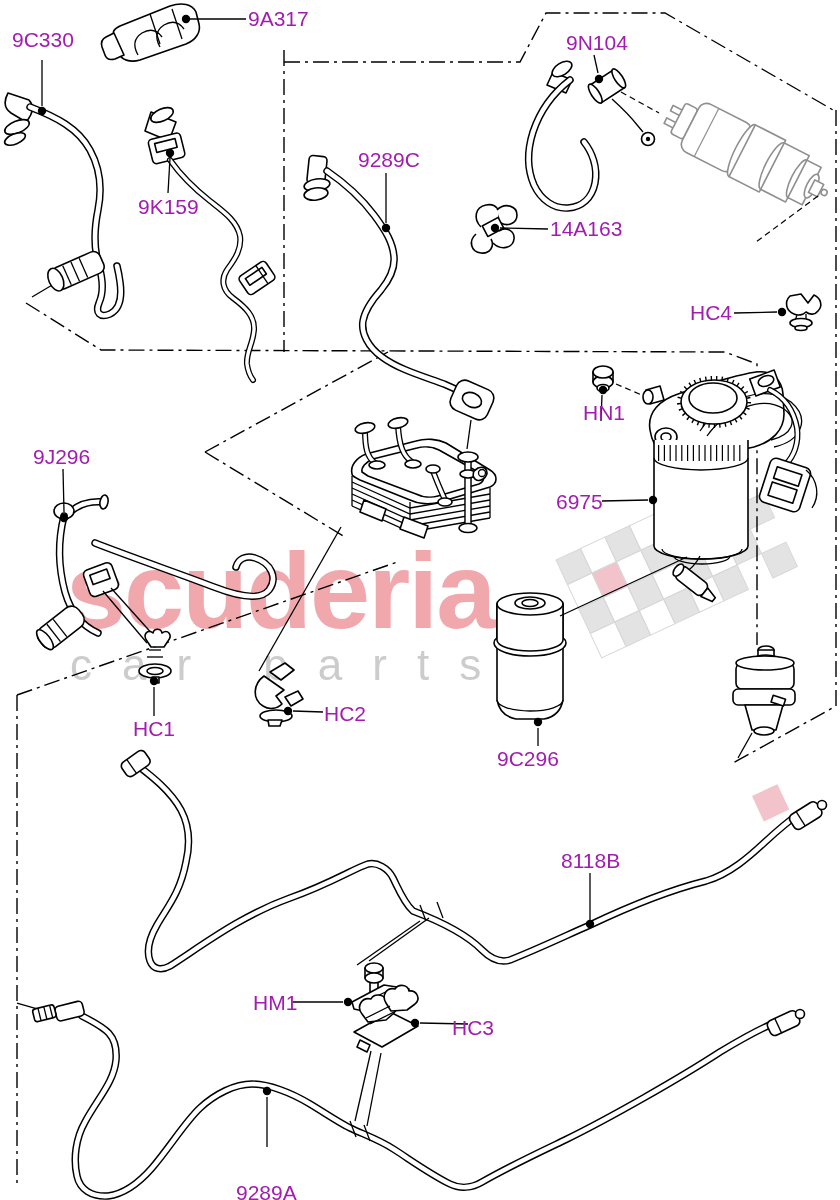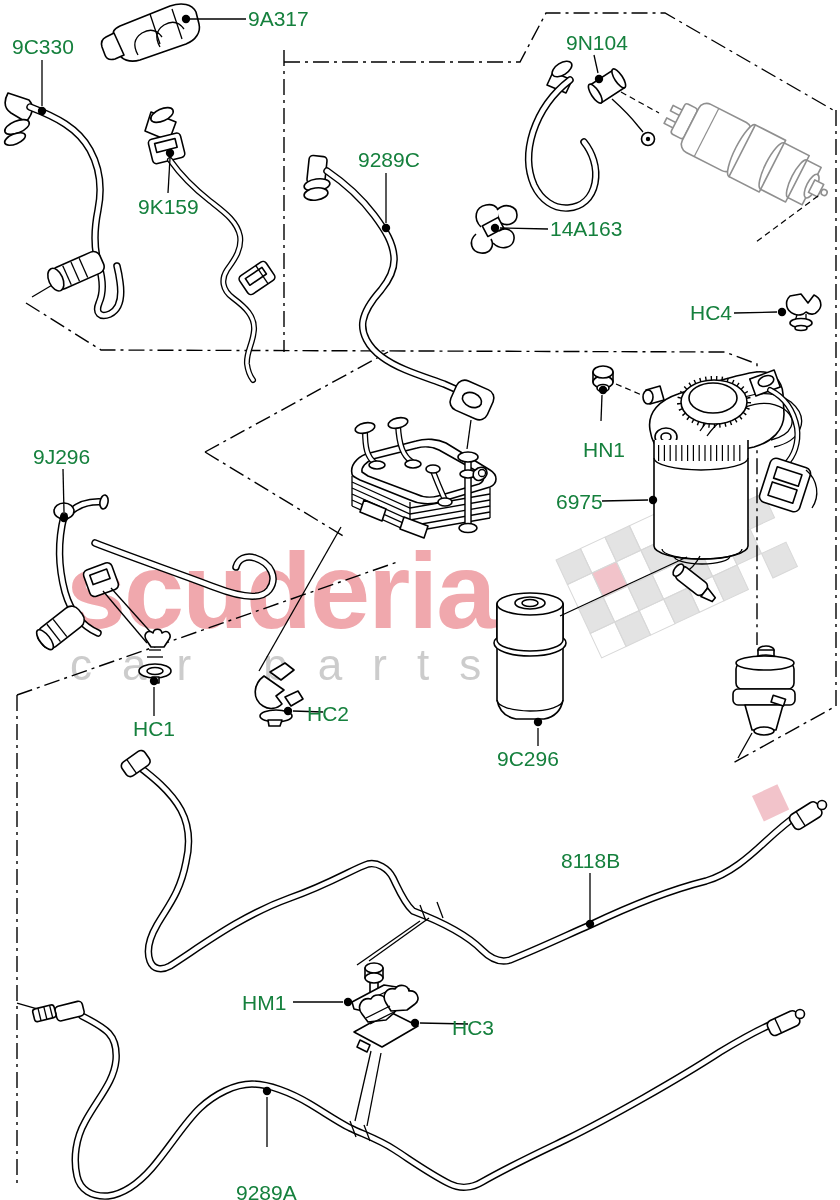--- a/index.html
+++ b/index.html
@@ -5,21 +5,21 @@
   html,body{margin:0;padding:0;background:#fff;}
   #stage{position:relative;width:840px;height:1200px;background:#ffffff;overflow:hidden;
          font-family:"Liberation Sans", sans-serif;}
   
   .wm-brand{position:absolute;left:66px;top:528px;font-size:108px;font-weight:bold;
             letter-spacing:-2px;color:#f0a8ad;white-space:nowrap;}
   .wm-tagline{position:absolute;left:70px;top:640px;font-size:44px;color:#cccccc;
               letter-spacing:30px;white-space:nowrap;}
   .wm-checker{position:absolute;left:0;top:0;}
   
-  .plabel{position:absolute;color:#15803d;font-size:21px;line-height:22px;white-space:nowrap;cursor:pointer;}
+  .plabel{position:absolute;color:#a21caf;font-size:21px;line-height:22px;white-space:nowrap;cursor:pointer;}
   
   .tubeO{fill:none;stroke:#000;stroke-width:7.5;stroke-linecap:round;stroke-linejoin:round;}
   .tubeI{fill:none;stroke:#fff;stroke-width:4.6;stroke-linecap:round;stroke-linejoin:round;}
   .tubeOs{fill:none;stroke:#000;stroke-width:6;stroke-linecap:round;stroke-linejoin:round;}
   .tubeIs{fill:none;stroke:#fff;stroke-width:3.4;stroke-linecap:round;stroke-linejoin:round;}
   .part{fill:#fff;stroke:#000;stroke-width:1.6;stroke-linejoin:round;}
   .thin{fill:none;stroke:#000;stroke-width:1.3;}
   .dash{fill:none;stroke:#000;stroke-width:1.4;stroke-dasharray:16 5 3 5;}
   .dash2{fill:none;stroke:#000;stroke-width:1.2;stroke-dasharray:6 4;}
   .gray{stroke:#8f8f8f;fill:#fff;stroke-width:1.6;stroke-linejoin:round;}
@@ -426,30 +426,30 @@
         <circle class="dot" cx="590" cy="924" r="4.2"></circle>
       <path class="thin" d="M293,1002 L343,1002"></path>
         <circle class="dot" cx="348" cy="1002" r="4.2"></circle>
       <path class="thin" d="M468,1024 L420,1023"></path>
         <circle class="dot" cx="415" cy="1023" r="4.2"></circle>
       <path class="thin" d="M267,1147 L267,1097"></path>
         <circle class="dot" cx="267" cy="1091" r="4.2"></circle>
     </g>
   </svg>
 
-  <div class="plabel" style="left:12px;top:36px">9C330</div>
+  <div class="plabel" style="left:12px;top:29px">9C330</div>
   <div class="plabel" style="left:248px;top:8px">9A317</div>
   <div class="plabel" style="left:138px;top:196px">9K159</div>
   <div class="plabel" style="left:358px;top:149px">9289C</div>
   <div class="plabel" style="left:566px;top:32px">9N104</div>
   <div class="plabel" style="left:550px;top:218px">14A163</div>
   <div class="plabel" style="left:690px;top:302px">HC4</div>
-  <div class="plabel" style="left:583px;top:439px">HN1</div>
+  <div class="plabel" style="left:583px;top:402px">HN1</div>
   <div class="plabel" style="left:556px;top:491px">6975</div>
   <div class="plabel" style="left:33px;top:446px">9J296</div>
   <div class="plabel" style="left:133px;top:718px">HC1</div>
-  <div class="plabel" style="left:307px;top:703px">HC2</div>
+  <div class="plabel" style="left:324px;top:703px">HC2</div>
   <div class="plabel" style="left:497px;top:748px">9C296</div>
   <div class="plabel" style="left:561px;top:850px">8118B</div>
-  <div class="plabel" style="left:242px;top:992px">HM1</div>
+  <div class="plabel" style="left:253px;top:992px">HM1</div>
   <div class="plabel" style="left:452px;top:1017px">HC3</div>
   <div class="plabel" style="left:236px;top:1182px">9289A</div>
 </div>
 
 </body></html>

